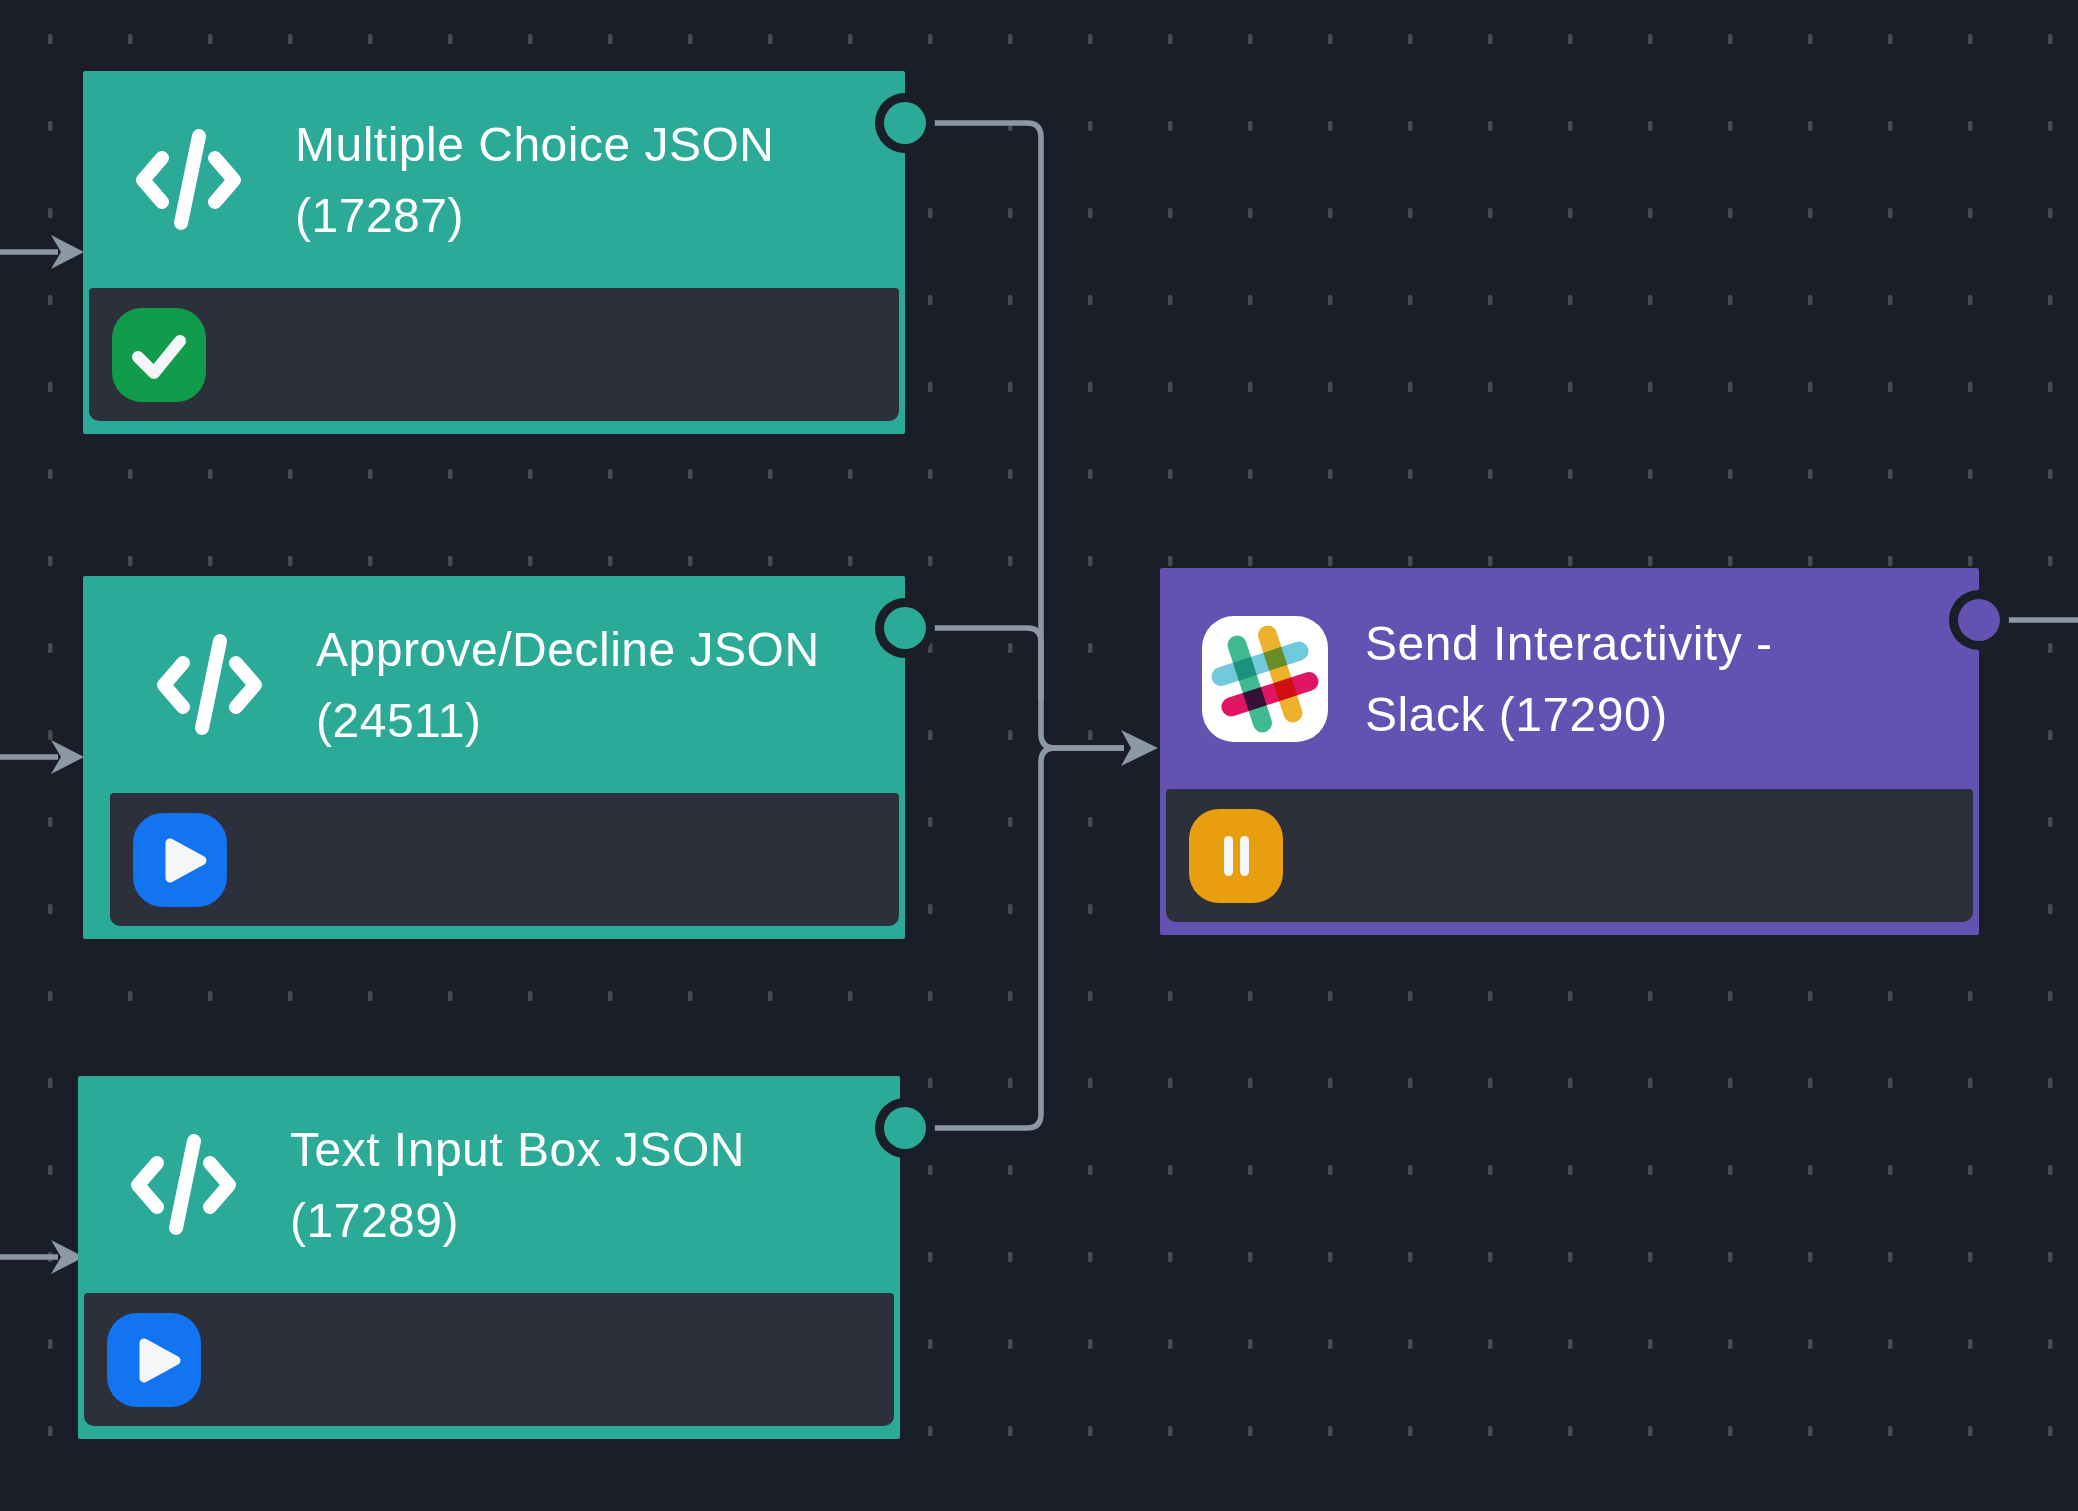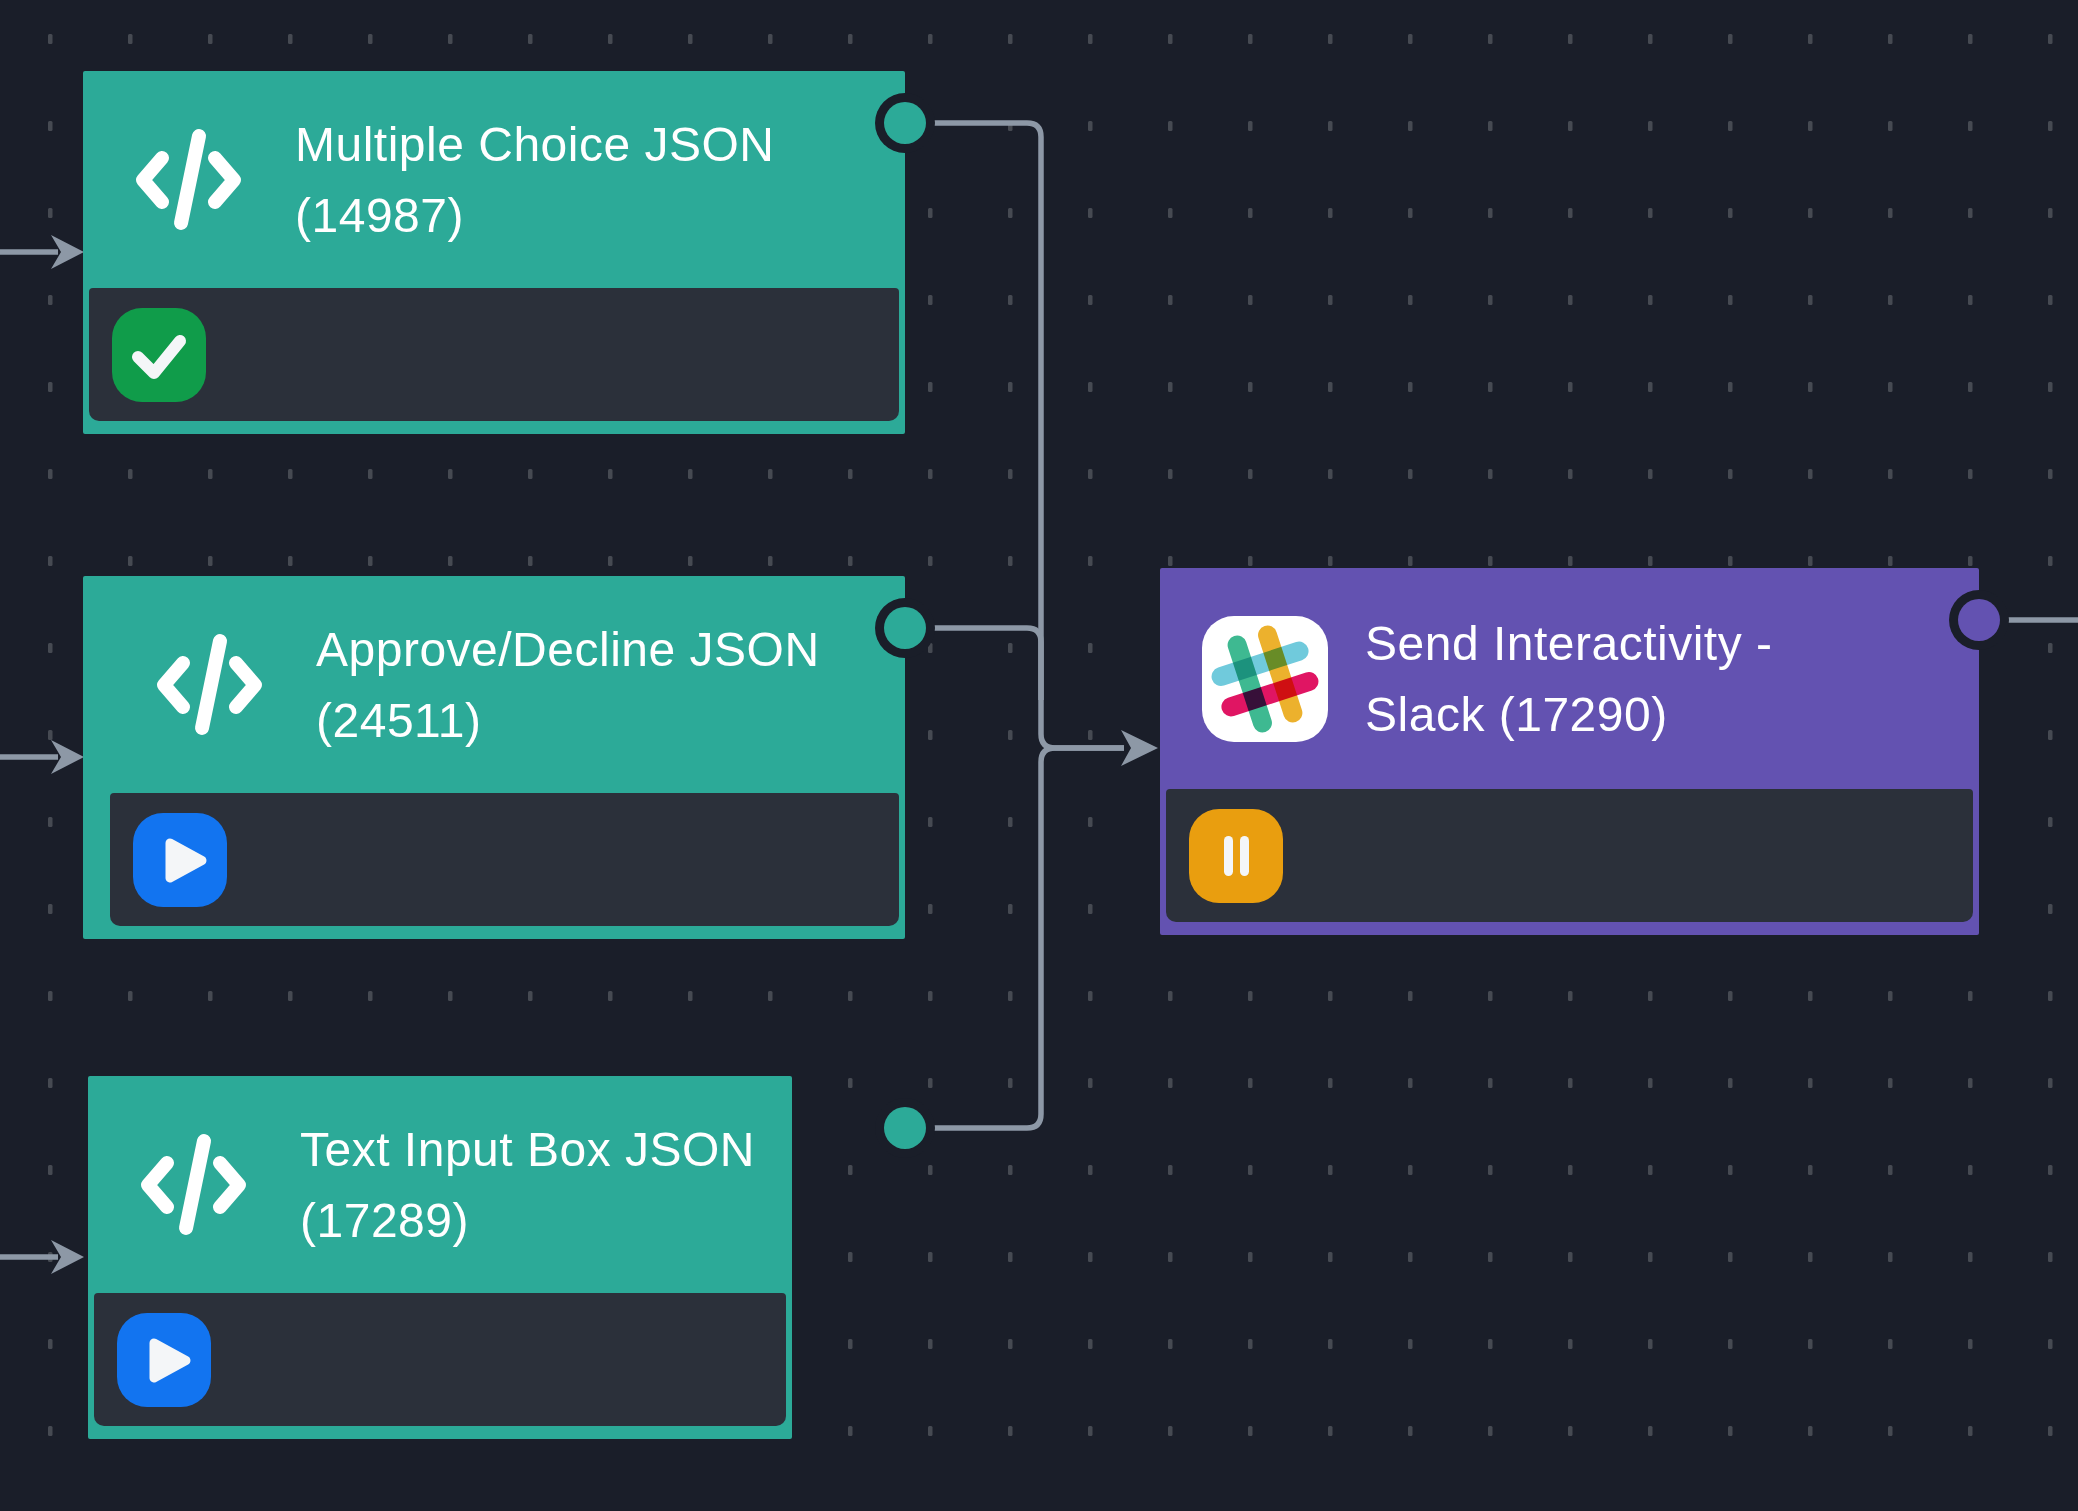--- a/index.html
+++ b/index.html
@@ -17,21 +17,21 @@
   .node{
     position:absolute;
     background:var(--accent,#2caa98);
     border-radius:2px;
     display:flex;flex-direction:column;
     box-sizing:border-box;
     color:#ffffff;
   }
   .n1{left:83px;top:71px;width:822px;height:363px;}
   .n2{left:83px;top:576px;width:822px;height:363px;padding-left:21px;}
-  .n3{left:88px;top:1076px;width:704px;height:363px;}
+  .n3{left:78px;top:1076px;width:822px;height:363px;}
   .n4{left:1160px;top:568px;width:819px;height:367px;}
 
   .node-header{
     flex:1;display:flex;align-items:center;
   }
   .node-icon-wrap{flex:0 0 auto;display:flex;align-items:center;justify-content:center;}
   .code-icon-wrap{margin-left:52px;width:107px;}
   .slack-icon-wrap{
     margin-left:42px;width:126px;height:126px;
     background:#ffffff;border-radius:32px;
@@ -104,21 +104,21 @@
     <div class="node-header">
       <div class="node-icon-wrap code-icon-wrap">
         <svg viewBox="0 0 107 125" width="107" height="125" fill="none" stroke="#ffffff" stroke-width="14" stroke-linecap="round" stroke-linejoin="round">
           <path d="M27 41 L8 63 L27 85"></path>
           <path d="M46 106 L64 19"></path>
           <path d="M80 41 L99 63 L80 85"></path>
         </svg>
       </div>
       <div class="node-title">
         <div>Multiple Choice JSON</div>
-        <div>(14987)</div>
+        <div>(17287)</div>
       </div>
     </div>
     <div class="node-body">
       <div class="status-badge" style="--status: #109c4a;">
         <svg viewBox="0 0 94 94">
           <polyline points="26,49 42,65 68,33" fill="none" stroke="#f4f6f8" stroke-width="12" stroke-linecap="round" stroke-linejoin="round"></polyline>
         </svg>
       </div>
     </div>
   </div>

